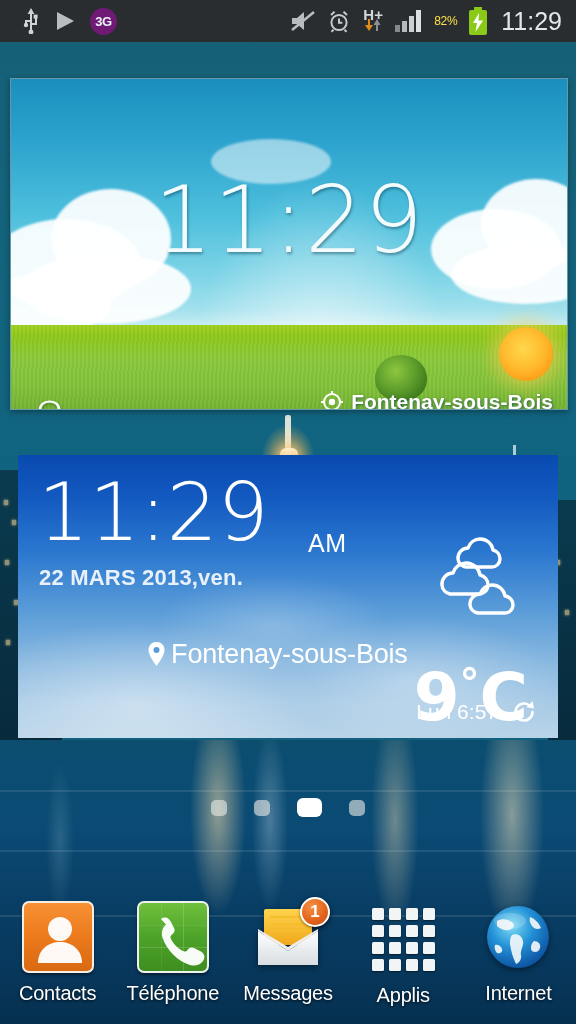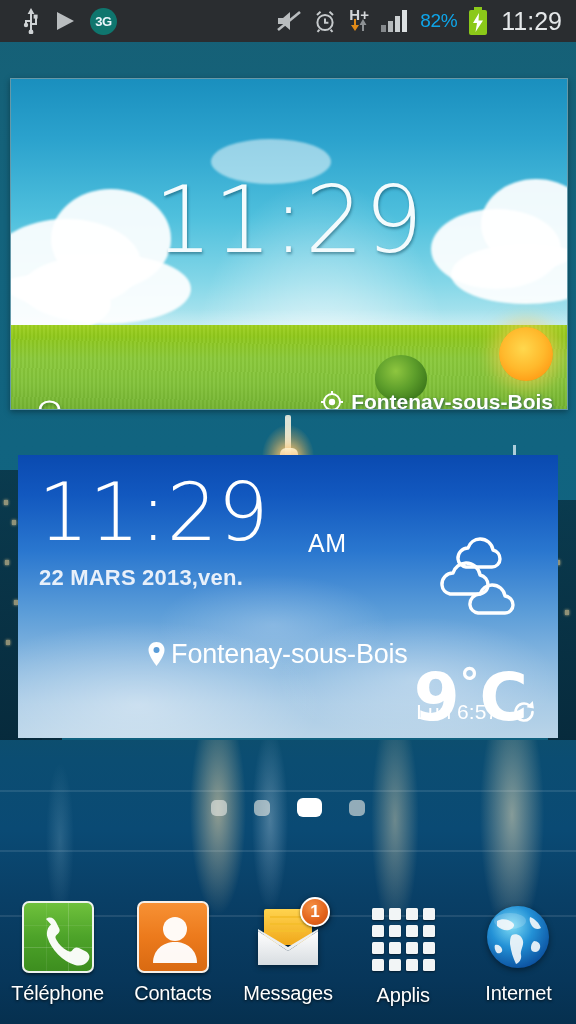--- a/index.html
+++ b/index.html
@@ -108,39 +108,39 @@
   }
   #sb-right {
     margin-left: auto;
     display: flex; align-items: center; gap: 11px;
     padding-right: 14px;
   }
   .sb-ico { display: block; }
   #badge3g {
     width: 27px; height: 27px;
     border-radius: 50%;
-    background: #0f766e;
+    background: #701a75;
     color: #eaf6fb;
     font-size: 13px;
     font-weight: bold;
     display: flex; align-items: center; justify-content: center;
     letter-spacing: -0.5px;
   }
   #hplus {
     color: #d4d7d9;
     font-size: 15px;
     font-weight: bold;
     line-height: 14px;
     text-align: center;
     position: relative;
     top: -4px;
   }
   #battpct {
-    color: #0ea5e9;
-    font-size: 19px;
+    color: #fde047;
+    font-size: 12px;
     letter-spacing: -0.3px;
   }
   #sbclock {
     color: #e4e7e9;
     font-size: 25px;
     letter-spacing: 0px;
     padding-left: 2px;
   }
 
   
@@ -643,38 +643,38 @@
   <div id="pagedots">
     <span class="dot"></span>
     <span class="dot"></span>
     <span class="dot active"></span>
     <span class="dot"></span>
   </div>
 
   <div id="dock">
 
     <div class="dockitem">
+      <div class="dockicon" id="ic-contacts">
+        <svg width="72" height="72" viewBox="0 0 72 72" style="position:absolute;inset:0;">
+          <circle cx="36" cy="26" r="12" fill="#ffffff" opacity="0.96"></circle>
+          <path d="M14,60 c0,-13 10,-21 22,-21 c12,0 22,8 22,21 Z" fill="#ffffff" opacity="0.96"></path>
+        </svg>
+      </div>
+      <div class="docklabel">Contacts</div>
+    </div>
+
+    <div class="dockitem">
       <div class="dockicon" id="ic-phone">
         <svg width="72" height="72" viewBox="0 0 72 72" style="position:absolute;inset:0;">
           <path d="M22,16 c4,-3 8,-1 10,3 l3,6 c1.5,3 0,5 -2,6.5 c-2,1.5 -2,3 -0.5,5.5
                    c2.5,4.5 6,8 10.5,10.5 c2.5,1.5 4,1.5 5.5,-0.5 c1.5,-2 3.5,-3.5 6.5,-2 l6,3
                    c4,2 6,6 3,10 c-3,4 -8,5.5 -13,4 c-12,-3.5 -24,-15.5 -27.5,-27.5 c-1.5,-5 0,-10 3.5,-13 Z" fill="#ffffff" opacity="0.96"></path>
         </svg>
       </div>
       <div class="docklabel">Téléphone</div>
-    </div>
-
-    <div class="dockitem">
-      <div class="dockicon" id="ic-contacts">
-        <svg width="72" height="72" viewBox="0 0 72 72" style="position:absolute;inset:0;">
-          <circle cx="36" cy="26" r="12" fill="#ffffff" opacity="0.96"></circle>
-          <path d="M14,60 c0,-13 10,-21 22,-21 c12,0 22,8 22,21 Z" fill="#ffffff" opacity="0.96"></path>
-        </svg>
-      </div>
-      <div class="docklabel">Contacts</div>
     </div>
 
     <div class="dockitem">
       <div class="dockicon" id="ic-messages">
         <svg width="72" height="72" viewBox="0 0 72 72" style="position:absolute;inset:0;">
           <rect x="12" y="8" width="48" height="36" rx="2" fill="url(#gy)"></rect>
           <defs>
             <linearGradient id="gy" x1="0" y1="0" x2="0" y2="1">
               <stop offset="0%" stop-color="#ffd34e"></stop>
               <stop offset="100%" stop-color="#f0a81a"></stop>

